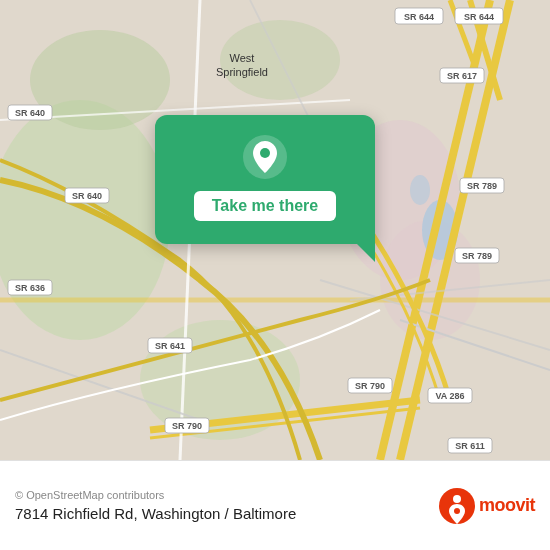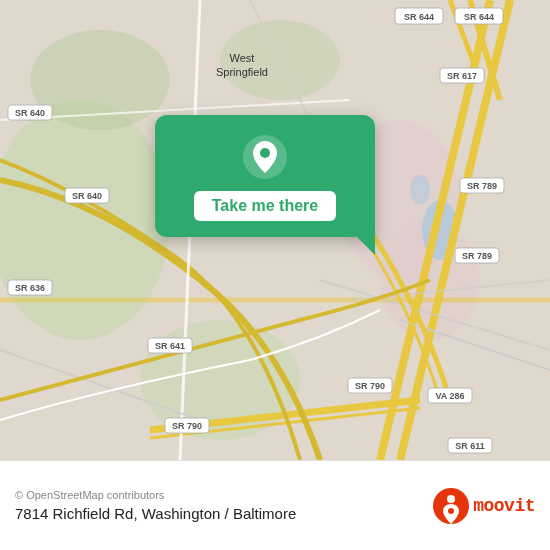--- a/index.html
+++ b/index.html
@@ -40,21 +40,20 @@
     #copyright {
       font-size: 11px;
       color: #888888;
     }
 
     
     #moovit-logo {
       display: flex;
       align-items: center;
       gap: 4px;
-      font-family: Liberation Mono, monospace;
     }
 
     .moovit-icon {
       width: 36px;
       height: 36px;
     }
 
     .moovit-text {
       font-size: 18px;
       font-weight: bold;
@@ -63,21 +62,21 @@
     }
 
     
     #popup-card {
       position: absolute;
       top: 115px;
       left: 155px;
       width: 220px;
       background: #2eaa6e;
       border-radius: 12px 12px 0 12px;
-      padding: 18px 20px 16px 20px;
+      padding: 18px 20px 23px 20px;
       display: flex;
       flex-direction: column;
       align-items: center;
       gap: 10px;
       box-shadow: 0 4px 16px rgba(0,0,0,0.25);
     }
 
     #popup-card::after {
       content: '';
       position: absolute;

